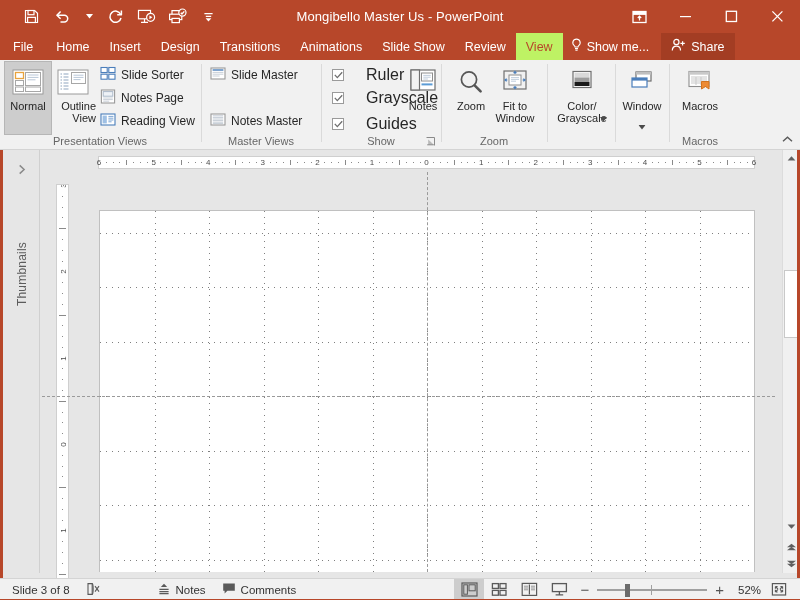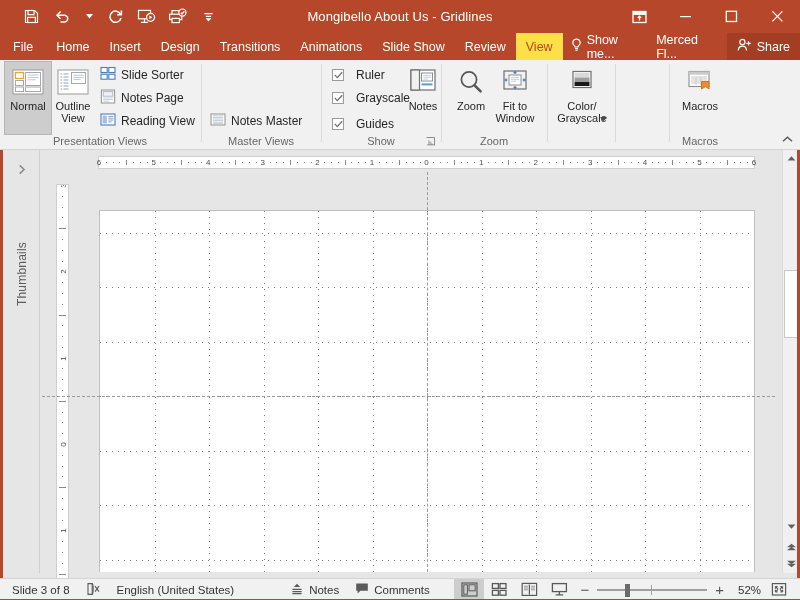--- a/index.html
+++ b/index.html
@@ -33,21 +33,21 @@
   }
   .wincontrols .wbtn.ribdisp{ width:46px; }
 
   
   .tabstrip{
     position:absolute; left:0; top:33px; width:800px; height:27px;
     background:#b7472a; color:#fff; display:flex; align-items:stretch; font-size:12.5px;
   }
   .tab{ display:flex; align-items:center; padding:0 10px; white-space:nowrap; cursor:default; }
   .tab.file{ padding:0 13px; }
-  .tab.active{ background:#fde047; color:#b7472a; }
+  .tab.active{ background:#bef264; color:#b7472a; }
   .tellme{ display:flex; align-items:center; gap:5px; padding:0 8px; }
   .account{ display:flex; align-items:center; padding:0 8px; }
   .share{
     display:flex; align-items:center; gap:5px; padding:0 10px; margin-left:4px;
     background:#a33d23;
   }
 
   
   .ribbon{
     position:absolute; left:0; top:60px; width:800px; height:90px;
@@ -67,22 +67,22 @@
   }
   .bigbtn.sel{ background:#cdcdcd; outline:1px solid #b6b6b6; }
   .bigbtn .bicon{ height:34px; display:flex; align-items:center; justify-content:center; }
   .bigbtn .blab{ margin-top:1px; }
 
   .smallbtn{
     position:absolute; height:21px; display:flex; align-items:center; gap:5px;
     padding:0 4px 0 2px; font-size:12px; color:#262626; white-space:nowrap; cursor:default;
   }
   .chkrow{
-    position:absolute; height:21px; display:flex; align-items:center; gap:12px;
-    font-size:12px; padding-left:2px; cursor:default;justify-content:space-between;
+    position:absolute; height:21px; display:flex; align-items:center; gap:22px;
+    font-size:16px; padding-left:2px; cursor:default;justify-content:space-between;
   }
   .chkbox{
     width:12px; height:12px; border:1px solid #9a9a9a; background:#fff;
     display:flex; align-items:center; justify-content:center;
   }
   .dlglauncher{ position:absolute; right:4px; bottom:2px; width:11px; height:11px; }
   .collapse-rib{ position:absolute; right:6px; bottom:3px; width:13px; height:13px; }
 
   
   .workarea{ position:absolute; left:0; top:150px; width:800px; height:428px; background:#e6e6e6; }
@@ -207,21 +207,21 @@
           </svg>
       </div>
       <div class="qicon">
         <svg width="13" height="13" viewBox="0 0 13 13">
             <path d="M2.4 3.6h8.2M3.8 6.3h5.4" stroke="#fff" stroke-width="1.2"></path>
             <path d="M3.6 8.2h5.8L6.5 11.4z" fill="#fff"></path>
           </svg>
       </div>
     </div>
 
-    <div class="win-title">Mongibello About Us - Gridlines</div>
+    <div class="win-title">Mongibello Master Us - PowerPoint</div>
 
     <div class="wincontrols">
       <div class="wbtn ribdisp">
         <svg width="15" height="14" viewBox="0 0 15 14">
             <rect x="1" y="1.5" width="13" height="11" fill="none" stroke="#fff" stroke-width="1.3"></rect>
             <rect x="1" y="1.5" width="13" height="3.4" fill="#fff"></rect>
             <path d="M7.5 10.4V6.2M5.8 8l1.7-1.9L9.2 8" fill="none" stroke="#fff" stroke-width="1.2"></path>
           </svg>
       </div>
       <div class="wbtn">
@@ -254,21 +254,20 @@
     <div class="tab active">View</div>
     <div class="tellme">
       <span>
         <svg width="11" height="14" viewBox="0 0 11 14">
             <path d="M5.5 1.1a3.6 3.6 0 0 0-2.2 6.5c.5.4.7.9.7 1.4h3a2 2 0 0 1 .7-1.4A3.6 3.6 0 0 0 5.5 1.1z" fill="none" stroke="#fff" stroke-width="1.1"></path>
             <path d="M4 10.6h3M4.4 12.2h2.2" stroke="#fff" stroke-width="1.1"></path>
           </svg>
       </span>
       <span>Show me...</span>
     </div>
-    <div class="account">Merced Fl...</div>
     <div class="share">
       <span>
         <svg width="15" height="14" viewBox="0 0 15 14">
             <circle cx="5.4" cy="4" r="2.6" fill="none" stroke="#fff" stroke-width="1.2"></circle>
             <path d="M1.3 12.4c0-2.5 1.8-4.2 4.1-4.2s4.1 1.7 4.1 4.2" fill="none" stroke="#fff" stroke-width="1.2"></path>
             <path d="M11.6 3.2v4.4M9.4 5.4h4.4" stroke="#fff" stroke-width="1.2"></path>
           </svg>
       </span>
       <span>Share</span>
     </div>
@@ -284,21 +283,21 @@
               <rect x="3.5" y="3.5" width="8" height="6" fill="#fff" stroke="#e8a33d" stroke-width="1.3"></rect>
               <rect x="3.5" y="11.5" width="8" height="5" fill="#fff" stroke="#a7a7a7"></rect>
               <rect x="3.5" y="18" width="8" height="4.5" fill="#fff" stroke="#a7a7a7"></rect>
               <rect x="13.5" y="3.5" width="15" height="13" fill="#fff" stroke="#a7a7a7"></rect>
               <path d="M15.5 6h11M15.5 8.4h11M15.5 10.8h8" stroke="#b9c7d8" stroke-width="1"></path>
               <rect x="13.5" y="18" width="15" height="4.5" fill="#fff" stroke="#a7a7a7"></rect>
             </svg>
         </div>
         <div class="blab">Normal</div>
       </div>
-      <div class="bigbtn" style="left:50px;">
+      <div class="bigbtn" style="left:50px;text-align:right;">
         <div class="bicon">
           <svg width="32" height="26" viewBox="0 0 32 26">
               <rect x="1" y="1" width="30" height="24" fill="#fff" stroke="#9a9a9a" stroke-width="1"></rect>
               <path d="M3.5 5h1.5M6.5 5h5M3.5 8h1.5M6.5 8h5M3.5 11h1.5M6.5 11h5M3.5 14h1.5M6.5 14h5M3.5 17h1.5M6.5 17h5M3.5 20h1.5M6.5 20h5" stroke="#8fa6c0" stroke-width="1.1"></path>
               <rect x="14.5" y="3.5" width="14" height="11" fill="#fff" stroke="#a7a7a7"></rect>
               <path d="M16.5 6.2h10M16.5 8.4h10M16.5 10.6h7" stroke="#b9c7d8" stroke-width="1"></path>
             </svg>
         </div>
         <div class="blab">Outline View</div>
       </div>
@@ -332,20 +331,30 @@
               <path d="M8.4 4.4h5M8.4 6.2h5M8.4 8h5M8.4 9.8h3.2" stroke="#7da6d4" stroke-width="1"></path>
             </svg>
         </span>
         <span>Reading View</span>
       </div>
       <div class="glabel">Presentation Views</div>
     </div>
     <div class="gsep" style="left:201px;"></div>
 
     <div class="rgroup" style="left:202px; width:118px;">
+      <div class="smallbtn" style="left:6px; top:4px;">
+        <span>
+          <svg width="16" height="15" viewBox="0 0 16 15">
+              <rect x="1" y="2" width="14" height="11" fill="#fff" stroke="#9a9a9a" stroke-width="1.1"></rect>
+              <path d="M2.6 4h10.8" stroke="#4a7ebb" stroke-width="1.4"></path>
+              <path d="M2.6 6.4h10.8M2.6 8.2h10.8M2.6 10h7" stroke="#c3cbd4" stroke-width=".9"></path>
+            </svg>
+        </span>
+        <span>Slide Master</span>
+      </div>
       <div class="smallbtn" style="left:6px; top:50px;">
         <span>
           <svg width="16" height="15" viewBox="0 0 16 15">
               <rect x="1" y="2" width="14" height="11" fill="#fff" stroke="#9a9a9a" stroke-width="1.1"></rect>
               <path d="M2.8 3.8h10.4M2.8 5.4h10.4M2.8 7h10.4M2.8 8.6h10.4M2.8 10.2h10.4M2.8 11.6h10.4" stroke="#b5bfca" stroke-width=".8"></path>
             </svg>
         </span>
         <span>Notes Master</span>
       </div>
       <div class="glabel">Master Views</div>
@@ -439,20 +448,39 @@
         <span style="position:absolute; right:1px; bottom:10px;">
           <svg width="7" height="5" viewBox="0 0 7 5">
               <path d="M0 0h7L3.5 4.4z" fill="#4a4a4a"></path>
             </svg>
         </span>
       </div>
       <div class="glabel"></div>
     </div>
     <div class="gsep" style="left:615px;"></div>
 
+    <div class="rgroup" style="left:616px; width:52px;">
+      <div class="bigbtn" style="left:3px; width:46px;">
+        <div class="bicon">
+          <svg width="30" height="26" viewBox="0 0 30 26">
+              <rect x="9" y="3" width="15" height="9" fill="#fff" stroke="#6f6f6f" stroke-width="1.2"></rect>
+              <rect x="9" y="3" width="15" height="2.6" fill="#bfbfbf"></rect>
+              <rect x="5" y="9" width="15" height="9" fill="#fff" stroke="#4a7ebb" stroke-width="1.2"></rect>
+              <rect x="5" y="9" width="15" height="2.6" fill="#4a7ebb"></rect>
+            </svg>
+        </div>
+        <div class="blab">Window</div>
+        <span style="position:absolute; left:50%; transform:translateX(-50%); bottom:2px;">
+          <svg width="7" height="5" viewBox="0 0 7 5">
+              <path d="M0 0h7L3.5 4.4z" fill="#4a4a4a"></path>
+            </svg>
+        </span>
+      </div>
+      <div class="glabel"></div>
+    </div>
     <div class="gsep" style="left:669px;"></div>
 
     <div class="rgroup" style="left:670px; width:60px;">
       <div class="bigbtn" style="left:4px; width:52px;">
         <div class="bicon">
           <svg width="30" height="26" viewBox="0 0 30 26">
               <rect x="4" y="2.5" width="20" height="15" fill="#fff" stroke="#8e8e8e" stroke-width="1.1"></rect>
               <rect x="4" y="2.5" width="20" height="3.2" fill="#c9c9c9"></rect>
               <path d="M6 8h16M6 10h16M6 12h16M6 14h16" stroke="#c9c9c9" stroke-width="1"></path>
               <path d="M11 8v8M16 8v8" stroke="#c9c9c9" stroke-width="1"></path>
@@ -688,23 +716,20 @@
     </div>
     <div class="sb-item">
       <span>
         <svg width="15" height="14" viewBox="0 0 15 14">
             <path d="M2 1.6h4.2v10.8H2z" fill="none" stroke="#5a5a5a" stroke-width="1.1"></path>
             <path d="M6.2 1.6c1.3.6 1.3 10.2 0 10.8" fill="none" stroke="#5a5a5a" stroke-width="1.1"></path>
             <path d="M9 4.2l4 5.4M13 4.2l-4 5.4" stroke="#5a5a5a" stroke-width="1.1"></path>
           </svg>
       </span>
     </div>
-    <div class="sb-item">
-      <span>English (United States)</span>
-    </div>
     <div class="sb-item" style="margin-left:40px;">
       <span>
         <svg width="14" height="14" viewBox="0 0 14 14">
             <path d="M7 1.8 10.2 5H3.8z" fill="#5a5a5a"></path>
             <path d="M2.4 7.4h9.2M2.4 9.6h9.2M2.4 11.6h9.2" stroke="#5a5a5a" stroke-width="1.1"></path>
           </svg>
       </span>
       <span>Notes</span>
     </div>
     <div class="sb-item">

